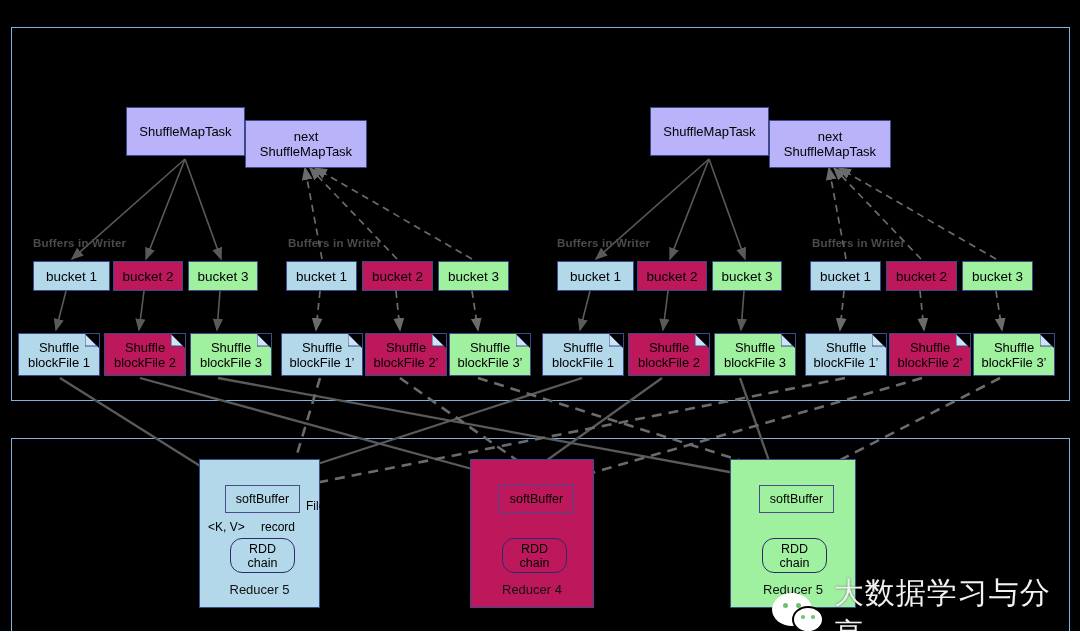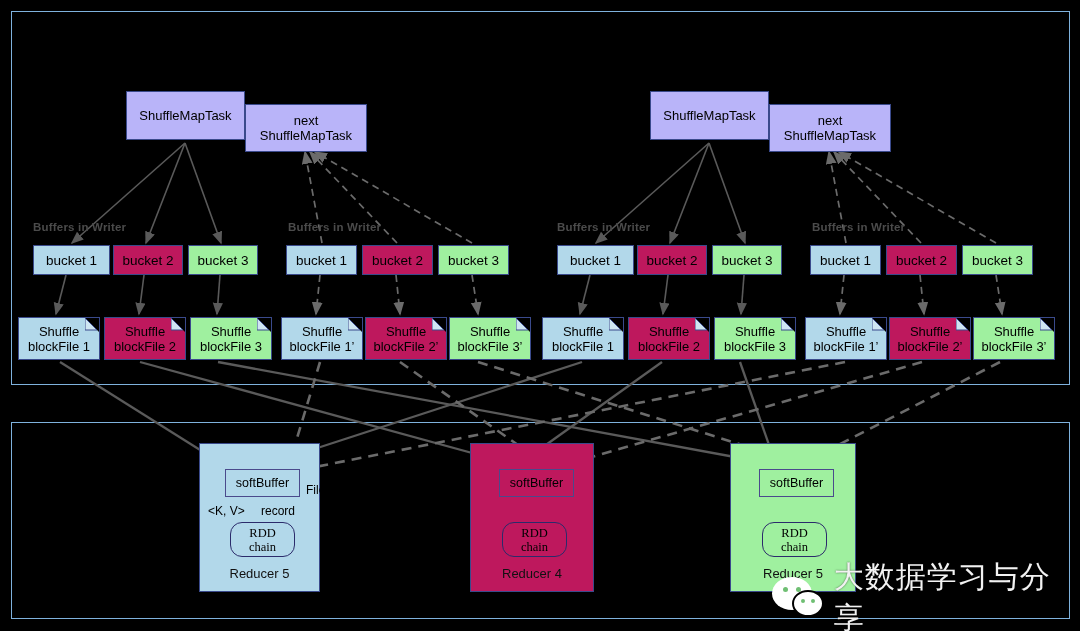--- a/index.html
+++ b/index.html
@@ -1,36 +1,36 @@
 <!DOCTYPE html>
 <html><head>
 <meta charset="utf-8">
 <style>
   html,body{margin:0;padding:0;background:#000;}
   body{width:1080px;height:631px;overflow:hidden;font-family:"Liberation Sans","DejaVu Sans",sans-serif;}
-  #stage{position:relative;width:1080px;height:449px;background:#000;}
+  #stage{position:relative;width:1080px;height:449px;background:#000;margin-top:16px;}
   svg.layer{position:absolute;left:0;top:0;width:1080px;height:631px;pointer-events:none;}
   .box{position:absolute;box-sizing:border-box;border:1.5px solid #3a4a8c;
        display:flex;align-items:center;justify-content:center;text-align:center;
        color:#000;font-size:13px;line-height:15px;}
   .purple{background:#b9b4f9;}
   .blue{background:#b2d8ea;}
   .pink{background:#be185d;}
   .green{background:#9ff09f;}
   .bucket{font-size:13.5px;}
   .blockfile{font-size:13px;line-height:15px;}
   .fold{position:absolute;right:0;top:0;width:14px;height:14px;}
   .grouplbl{position:absolute;color:#4b4b4b;font-size:11.5px;font-weight:bold;letter-spacing:.2px;}
   .reducer{position:absolute;box-sizing:border-box;border:1.5px solid #3a4a8c;}
   .reducer .rlabel{position:absolute;left:0;right:0;bottom:10px;text-align:center;font-size:13px;color:#111;}
   .softbuf{position:absolute;box-sizing:border-box;border:1.2px solid #4a4a8c;background:transparent;
            display:flex;align-items:center;justify-content:center;font-size:12.5px;color:#000;}
   .rddchain{position:absolute;box-sizing:border-box;border:1.2px solid #2b2b6b;border-radius:12px;
             display:flex;align-items:center;justify-content:center;text-align:center;
-            font-size:12.5px;line-height:14px;color:#000;font-family:Liberation Serif, serif;}
+            font-size:12.5px;line-height:14px;color:#000;}
   .minilabel{position:absolute;font-size:12px;color:#000;white-space:nowrap;}
   .outerbox{position:absolute;box-sizing:border-box;border:1.5px solid #7fb2dd;}
   .wm{position:absolute;display:flex;align-items:center;gap:6px;pointer-events:none;}
   .wm .wmtext{color:#f2f2f2;font-size:30px;font-family:"DejaVu Sans",sans-serif;letter-spacing:1px;
                text-shadow:0 0 2px rgba(0,0,0,.6);}
   .wechat{position:relative;width:56px;height:42px;}
   .wechat .b1,.wechat .b2{position:absolute;background:#fff;border-radius:50%;}
   .wechat .b1{width:40px;height:33px;left:0;top:0;}
   .wechat .b2{width:32px;height:27px;left:20px;top:13px;border:2px solid #000;box-sizing:border-box;}
   .eye{position:absolute;width:5px;height:5px;background:#6fbf73;border-radius:50%;}

